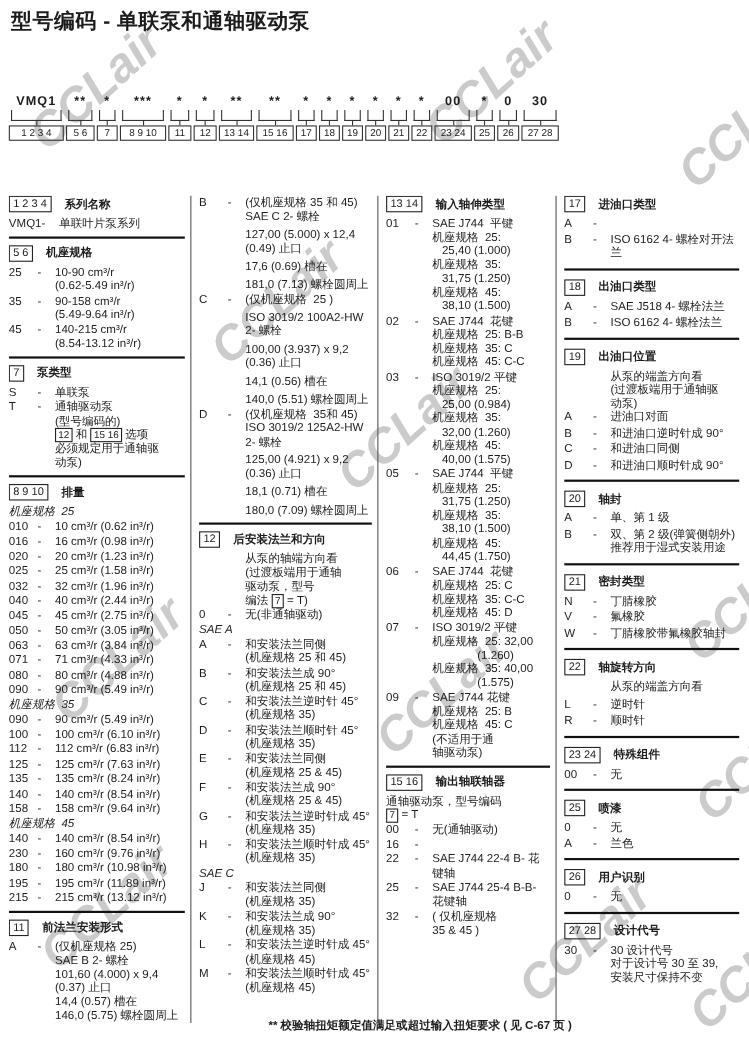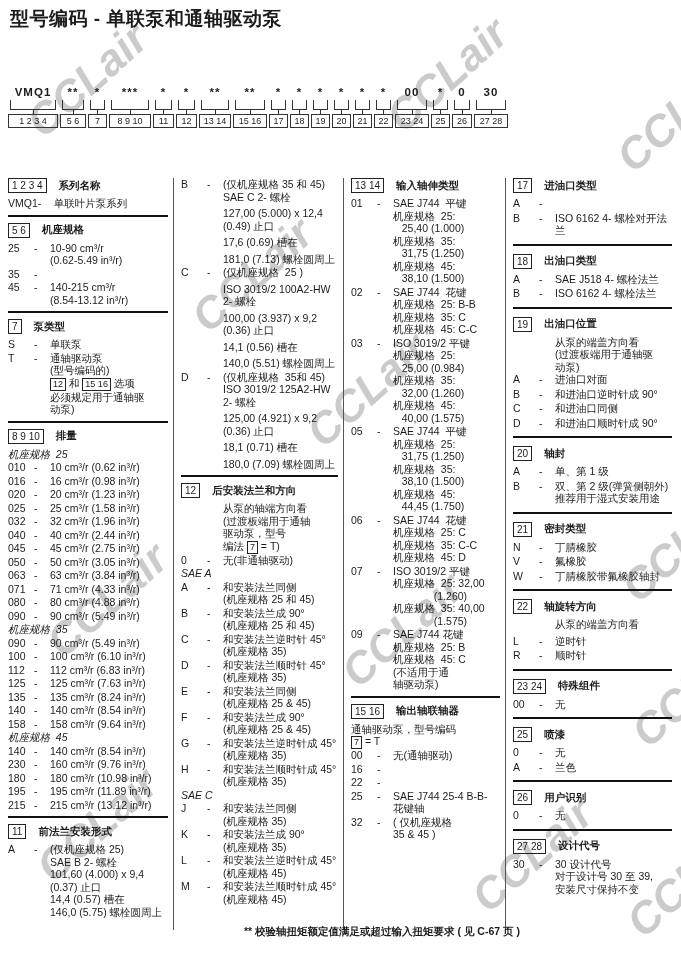--- a/index.html
+++ b/index.html
@@ -199,20 +199,24 @@
             <span class="c">25</span>
             <span class="dash">-</span>
             <div class="d">
               <div class="dline">10-90 cm³/r</div>
               <div class="dline">(0.62-5.49 in³/r)</div>
             </div>
           </div>
           <div class="row">
             <span class="c">35</span>
             <span class="dash">-</span>
+            <div class="d">
+              <div class="dline">90-158 cm³/r</div>
+              <div class="dline">(5.49-9.64 in³/r)</div>
+            </div>
           </div>
           <div class="row">
             <span class="c">45</span>
             <span class="dash">-</span>
             <div class="d">
               <div class="dline">140-215 cm³/r</div>
               <div class="dline">(8.54-13.12 in³/r)</div>
             </div>
           </div>
         </div>
@@ -710,20 +714,23 @@
               <div class="dline">无(通轴驱动)</div>
             </div>
           </div>
           <div class="row">
             <span class="c">16</span>
             <span class="dash">-</span>
           </div>
           <div class="row">
             <span class="c">22</span>
             <span class="dash">-</span>
+            <div class="d">
+              <div class="dline">SAE J744 22-4 B- 花键轴</div>
+            </div>
           </div>
           <div class="row">
             <span class="c">25</span>
             <span class="dash">-</span>
             <div class="d">
               <div class="dline">SAE J744 25-4 B-B-</div>
               <div class="dline">花键轴</div>
             </div>
           </div>
           <div class="row">

